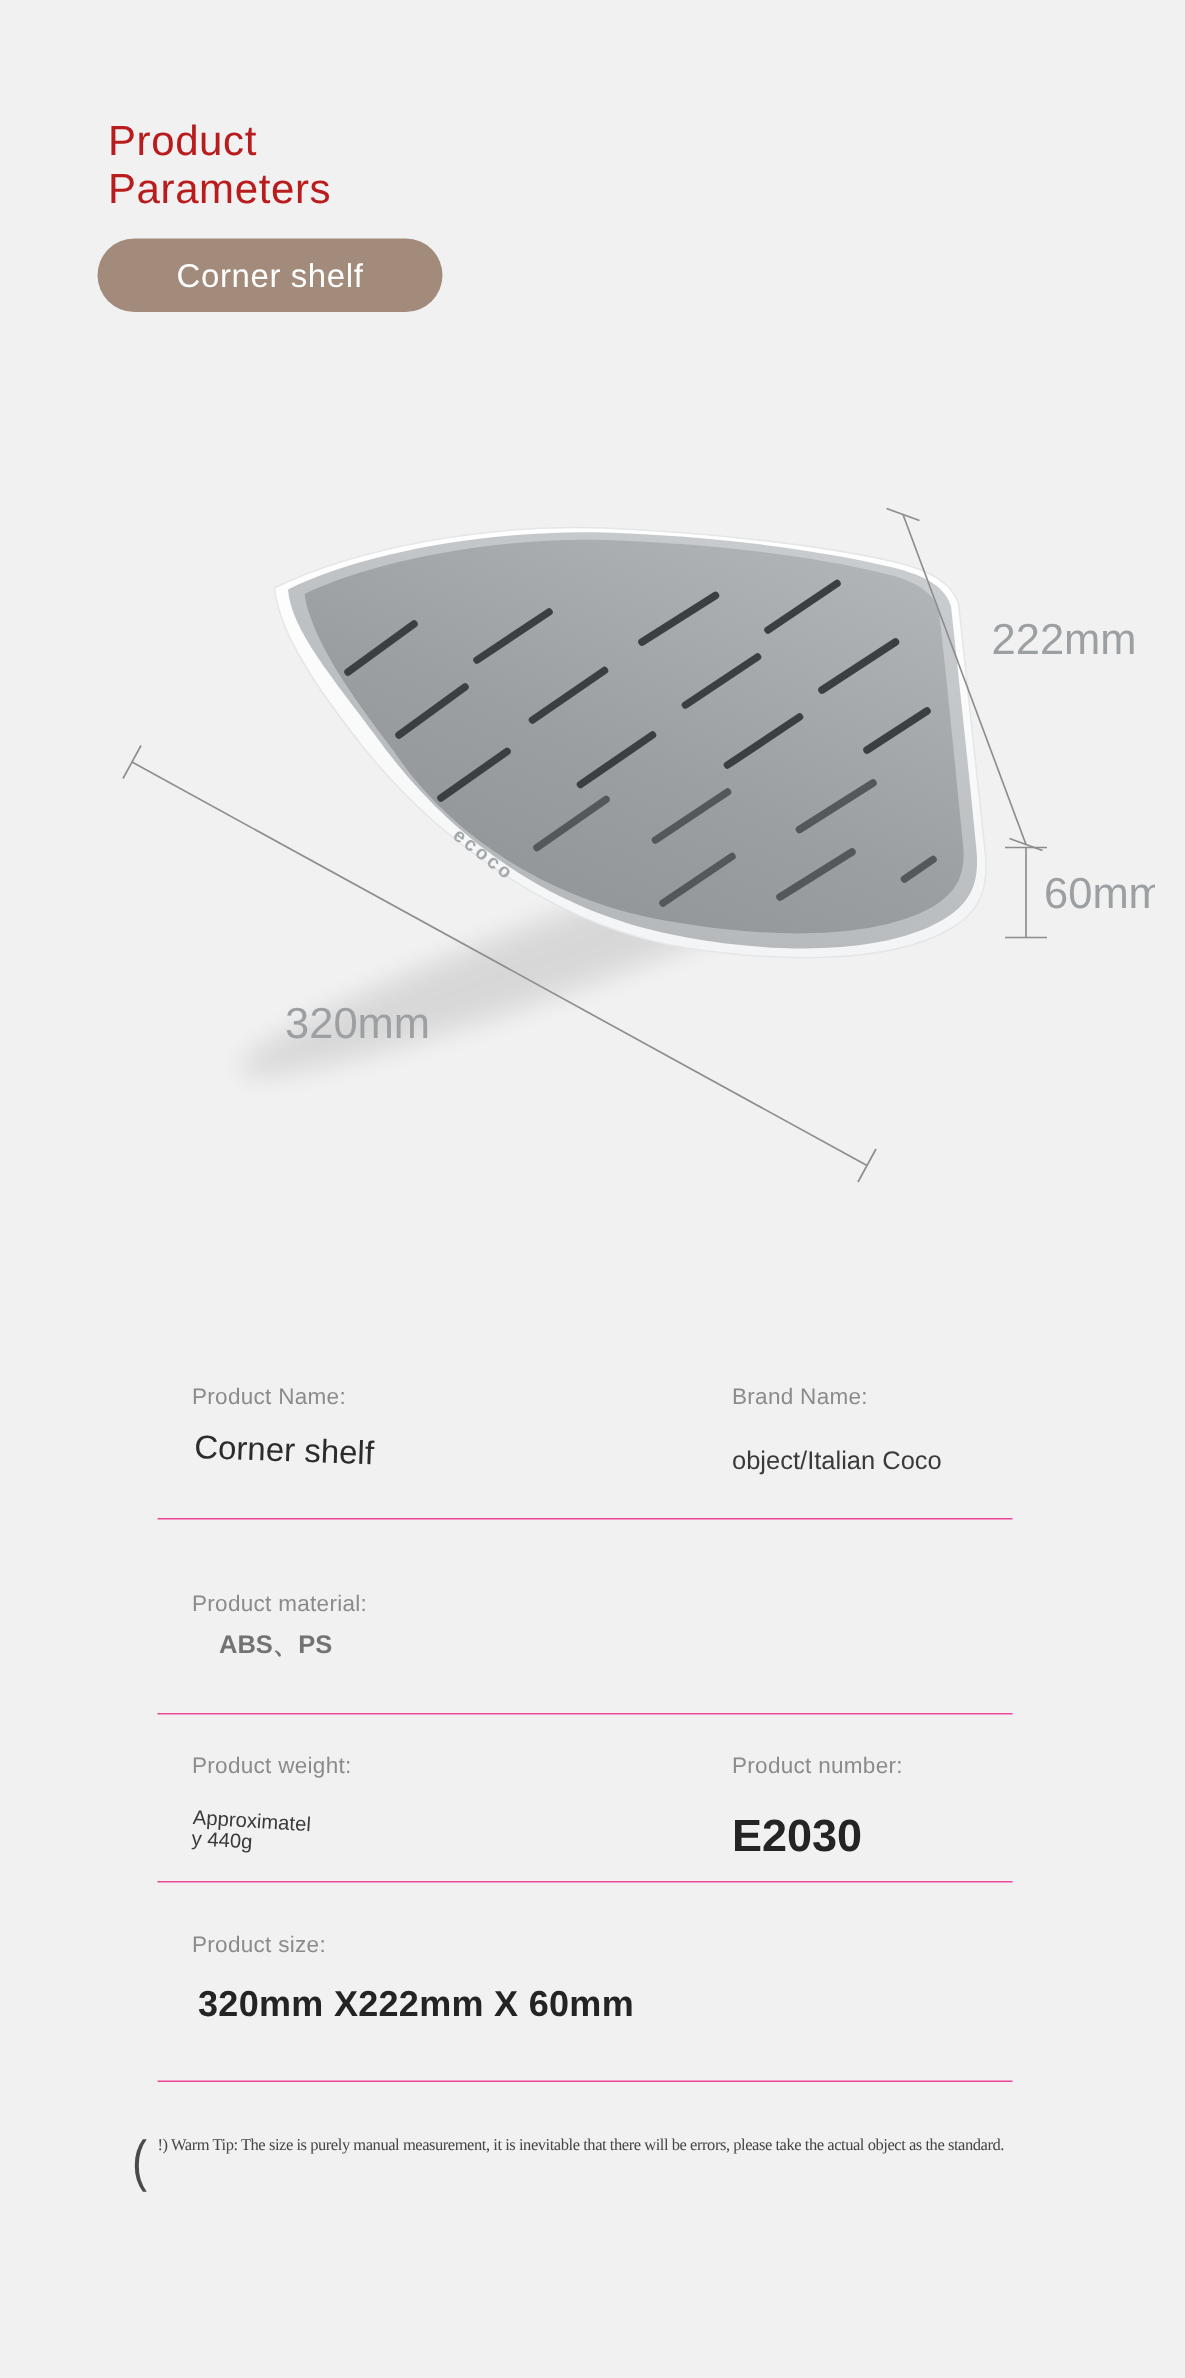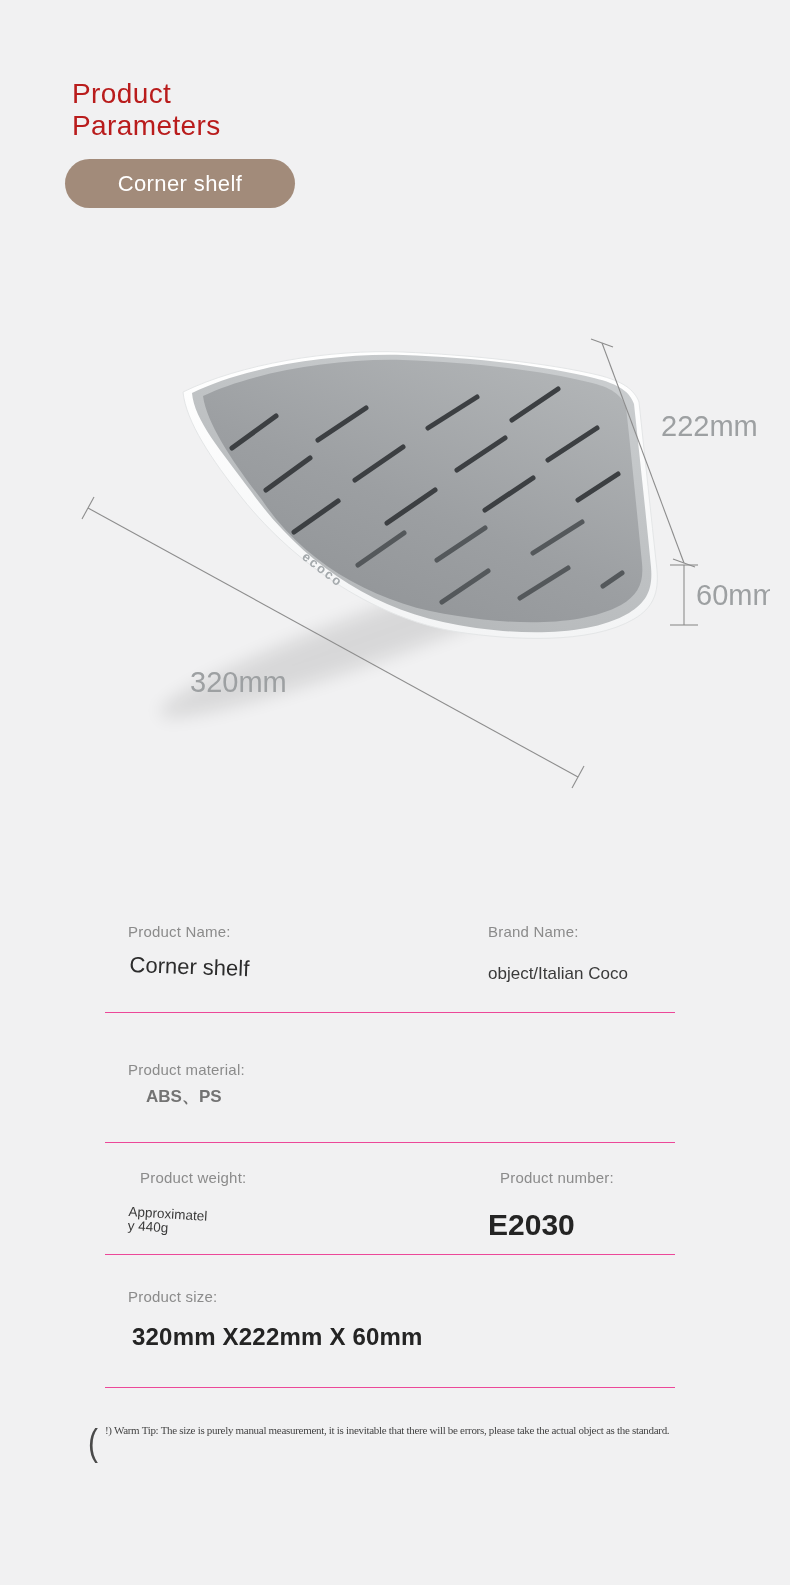--- a/index.html
+++ b/index.html
@@ -27,21 +27,21 @@
   .spec-label{position:absolute;font-size:15px;color:#8b8b8b;letter-spacing:.2px;white-space:nowrap;}
   .spec-value{position:absolute;color:#2c2c2c;white-space:nowrap;}
   .v-name{left:2px;top:62px;font-size:22px;transform:rotate(2deg);transform-origin:left top;}
   .v-brand{left:0;top:74px;font-size:17px;color:#3a3a3a;}
   .v-material{left:18px;top:72px;font-size:17px;font-weight:700;color:#737373;}
   .v-weight{left:1px;top:62px;font-size:13.5px;line-height:14px;color:#3a3a3a;
     transform:rotate(3.5deg);transform-origin:left top;}
   .v-weight span{display:block;}
   .v-number{left:0;top:65px;font-size:30px;font-weight:700;color:#242424;}
   .v-size{left:4px;top:68px;font-size:24px;font-weight:700;color:#242424;letter-spacing:.2px;text-align:center;}
-  .lab-t33{left:0;top:33px;} .lab-t36{left:0;top:36px;margin-top:12px;} .lab-t26{left:12px;top:26px;text-align:center;}
+  .lab-t33{left:0;top:33px;} .lab-t36{left:0;top:36px;margin-top:12px;} .lab-t26{left:0;top:26px;text-align:center;}
   .swatches{position:absolute;left:0;top:75px;display:flex;gap:22px;}
   .swatch{width:24px;height:24px;border-radius:50%;}
 
   
   .tip{position:absolute;left:88px;top:1421px;width:606px;display:flex;align-items:flex-start;}
   .tip-paren{font-size:30px;line-height:34px;color:#4a4a4a;transform:scaleY(1.25);
     transform-origin:top;margin-right:7px;}
   .tip-text{font-size:11px;line-height:13.5px;color:#454545;letter-spacing:-.3px;padding-top:3px;font-family:Liberation Serif, serif;}
 </style>
 </head>

